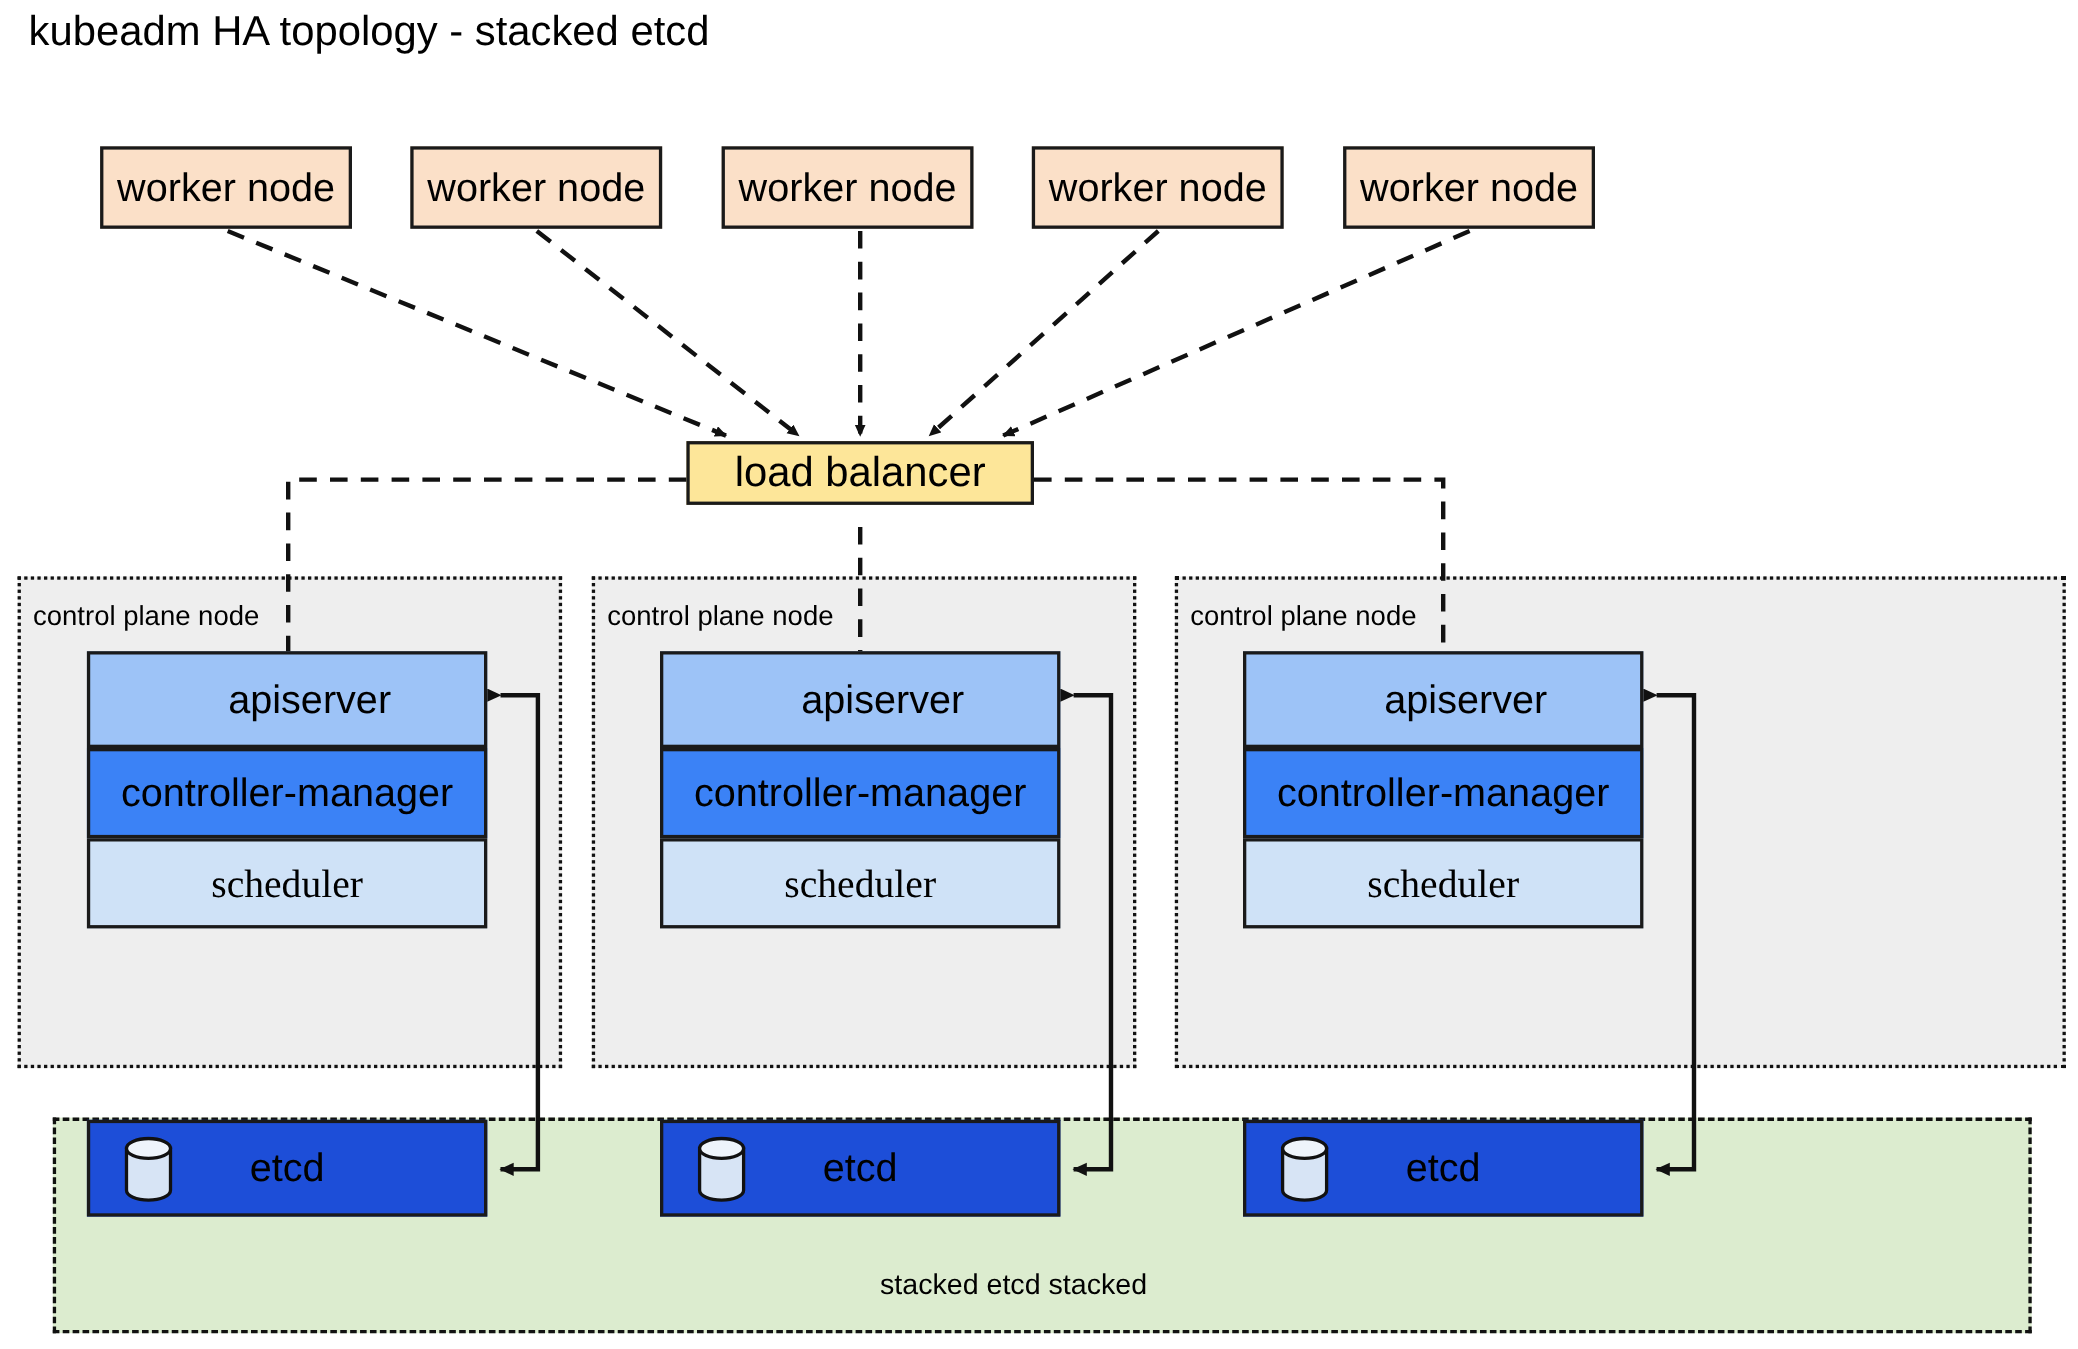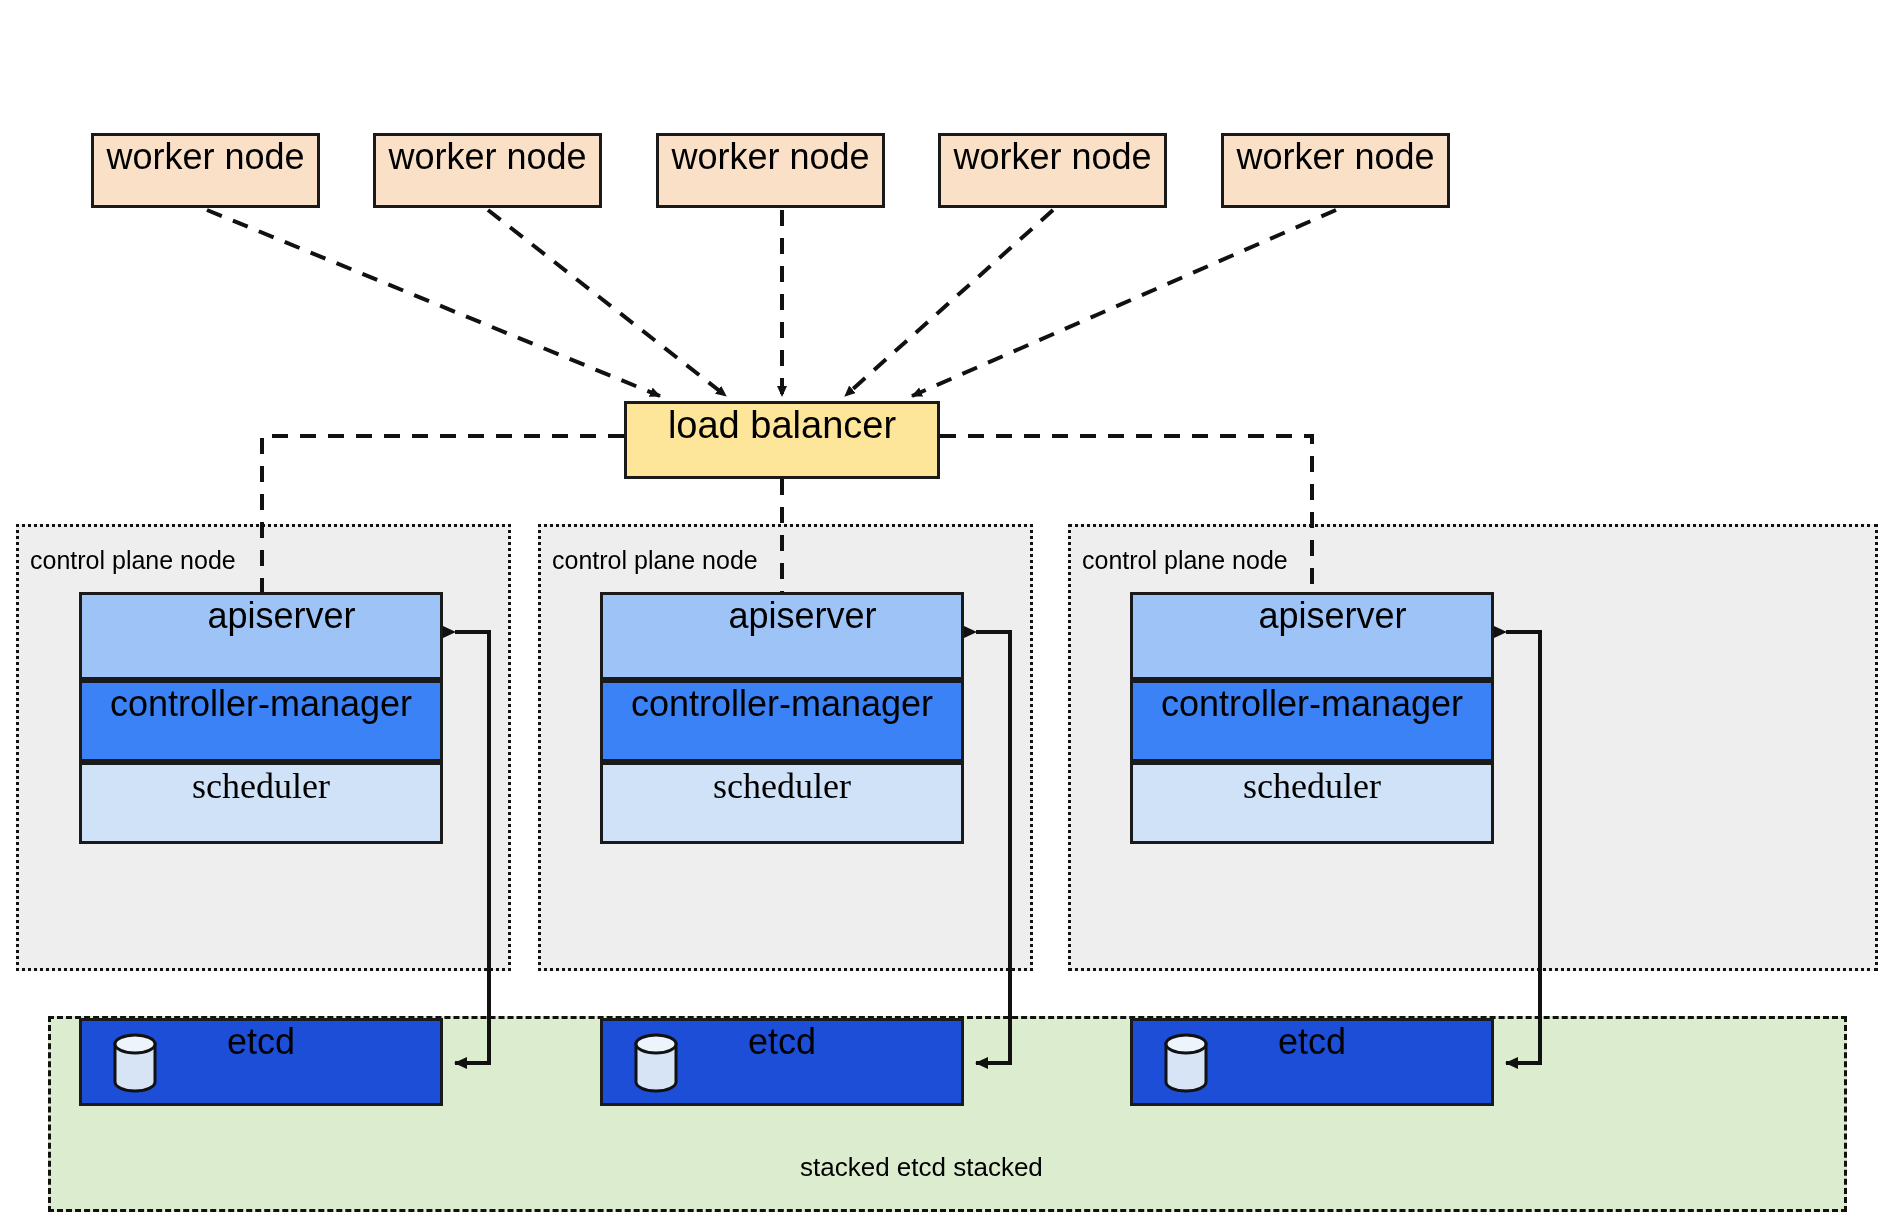--- a/index.html
+++ b/index.html
@@ -6,21 +6,21 @@
   body{width:1889px;height:1226px;font-family:"Liberation Sans",sans-serif;color:#000;}
   #stage{position:relative;width:1889px;height:1226px;overflow:hidden;background:#fff;}
 
   .title{
     position:absolute;left:26px;top:6px;font-size:38px;line-height:46px;color:#000;
     white-space:nowrap;
   }
 
   
   .box{position:absolute;box-sizing:border-box;border:3px solid #1a1a1a;
-       display:flex;justify-content:center;text-align:center;}
+       display:flex;align-items:center;justify-content:center;text-align:center;}
 
   .worker{background:#fbe0c8;font-size:36px;}
 
   .lb{background:#fde699;font-size:38px;}
 
   .cp-node{position:absolute;box-sizing:border-box;background:#eeeeee;
            border:3px dotted #111;}
   .cp-label{position:absolute;font-size:25px;line-height:28px;color:#000;white-space:nowrap;}
 
   .apiserver{background:#9dc3f7;font-size:36px;padding-left:41px;}
@@ -35,38 +35,39 @@
   .cyl{position:absolute;width:46px;height:60px;}
 
   svg.overlay{position:absolute;left:0;top:0;width:1889px;height:1226px;
               pointer-events:none;overflow:visible;}
 </style>
 </head>
 <body>
 
 <div id="stage">
 
+  <div class="title">kubeadm HA topology - stacked etcd</div>
 
   <div class="box worker" style="left:91px;top:133px;width:229px;height:75px;">
     <span>worker node</span>
   </div>
   <div class="box worker" style="left:373px;top:133px;width:229px;height:75px;">
     <span>worker node</span>
   </div>
   <div class="box worker" style="left:656px;top:133px;width:229px;height:75px;">
     <span>worker node</span>
   </div>
   <div class="box worker" style="left:938px;top:133px;width:229px;height:75px;">
     <span>worker node</span>
   </div>
   <div class="box worker" style="left:1221px;top:133px;width:229px;height:75px;">
     <span>worker node</span>
   </div>
 
-  <div class="box lb" style="left:624px;top:401px;width:316px;height:78px;">
+  <div class="box lb" style="left:624px;top:401px;width:316px;height:58px;">
     <span>load balancer</span>
   </div>
 
   <div class="cp-node" style="left:16px;top:524px;width:495px;height:447px;"></div>
   <div class="cp-label" style="left:30px;top:546px;">control plane node</div>
 
   <div class="box apiserver" style="left:79px;top:592px;width:364px;height:88px;">
     <span>apiserver</span>
   </div>
   <div class="box cmgr" style="left:79px;top:680px;width:364px;height:82px;">

